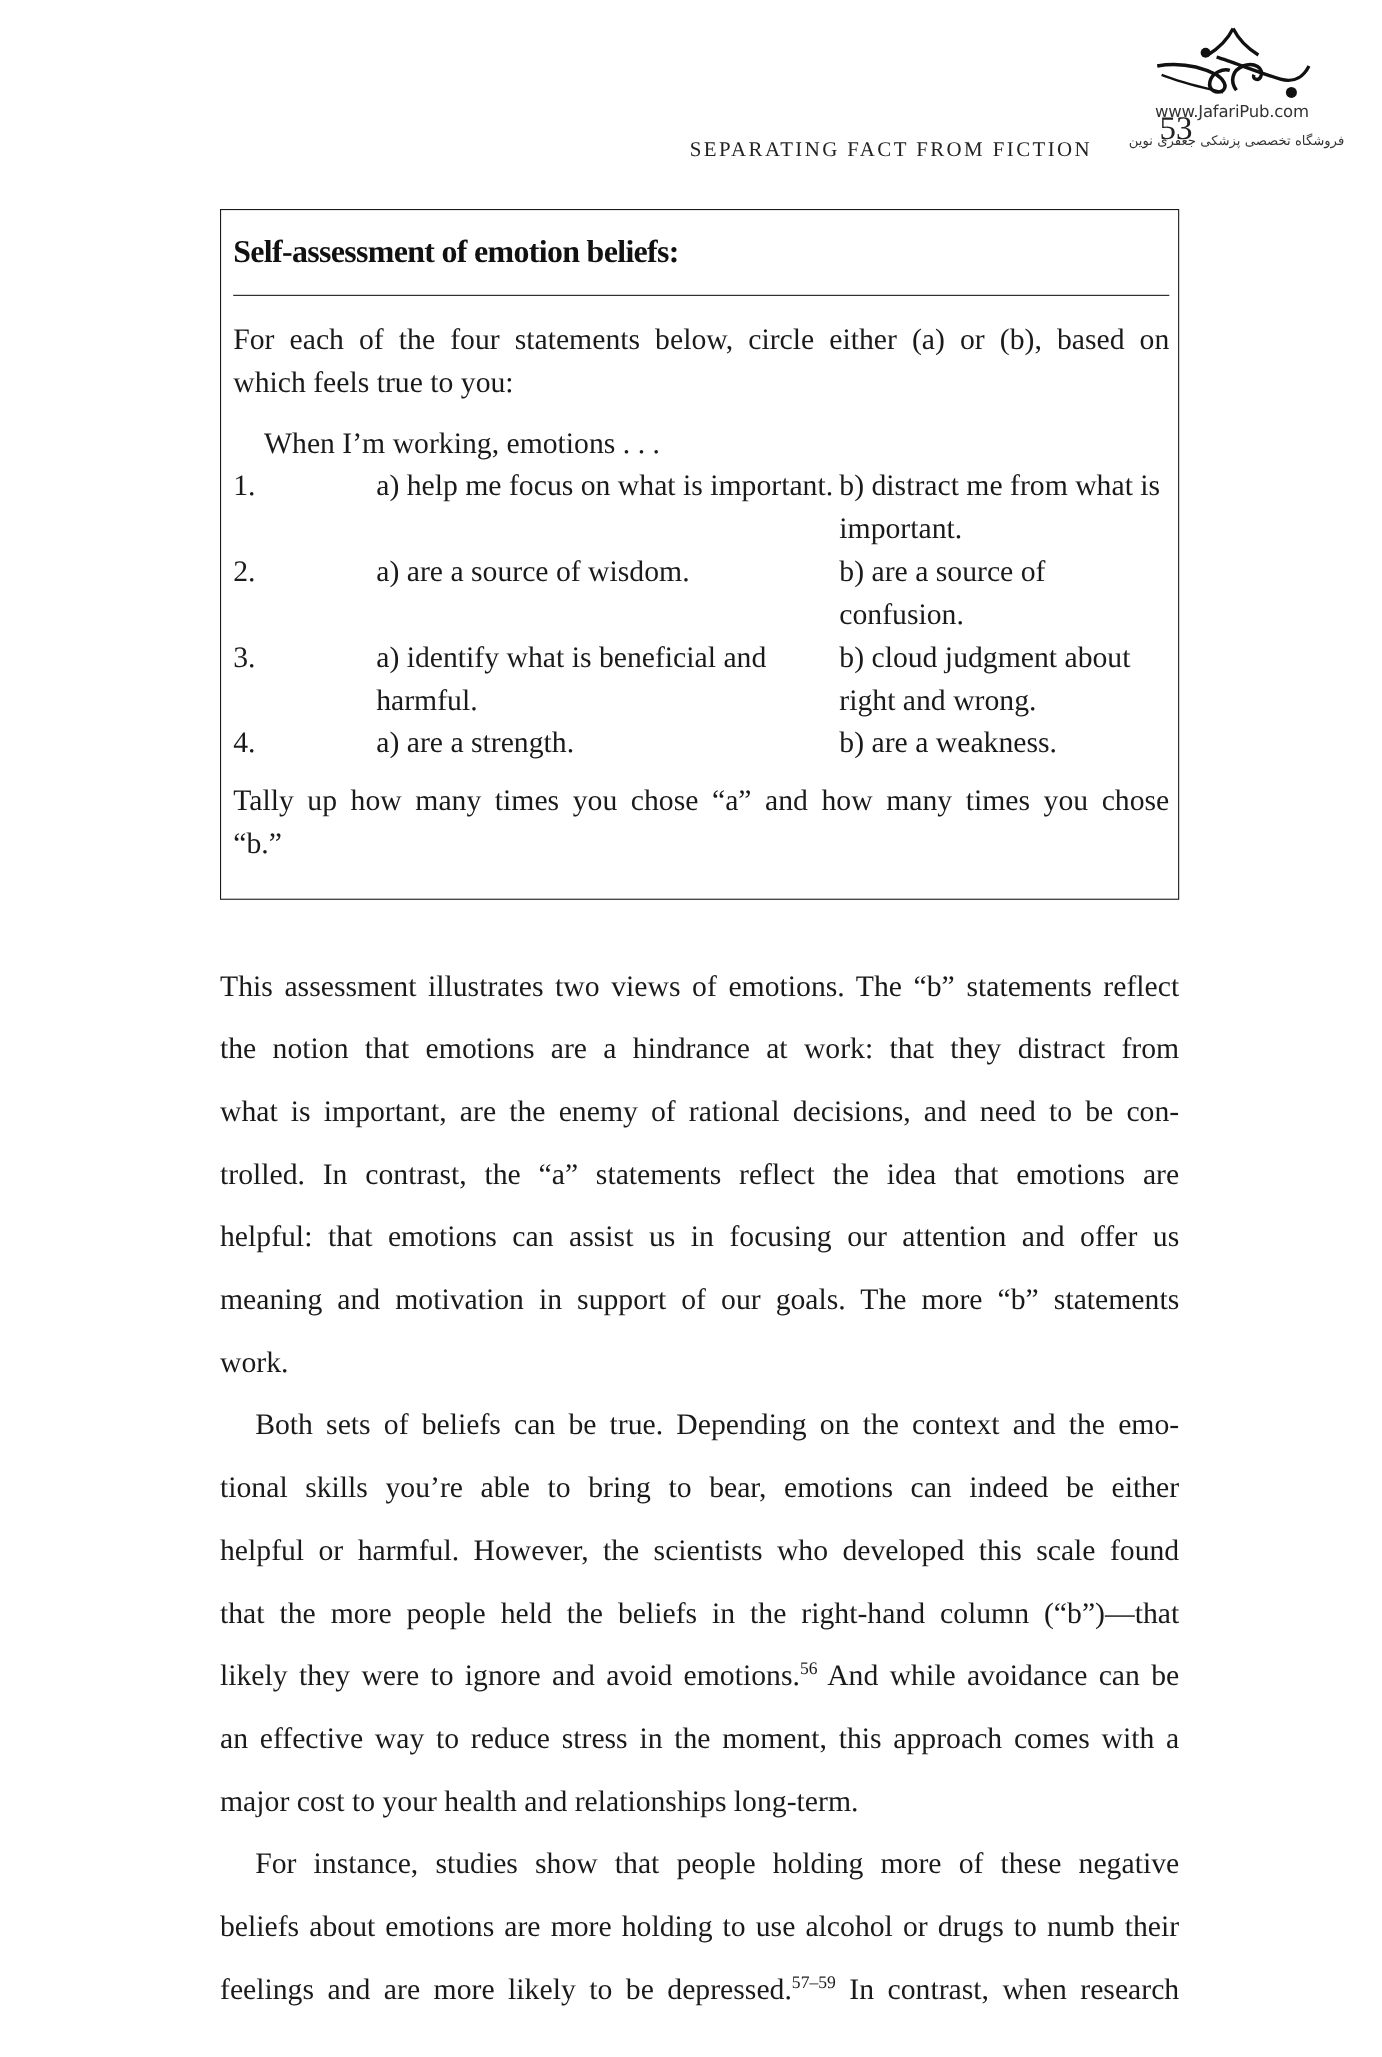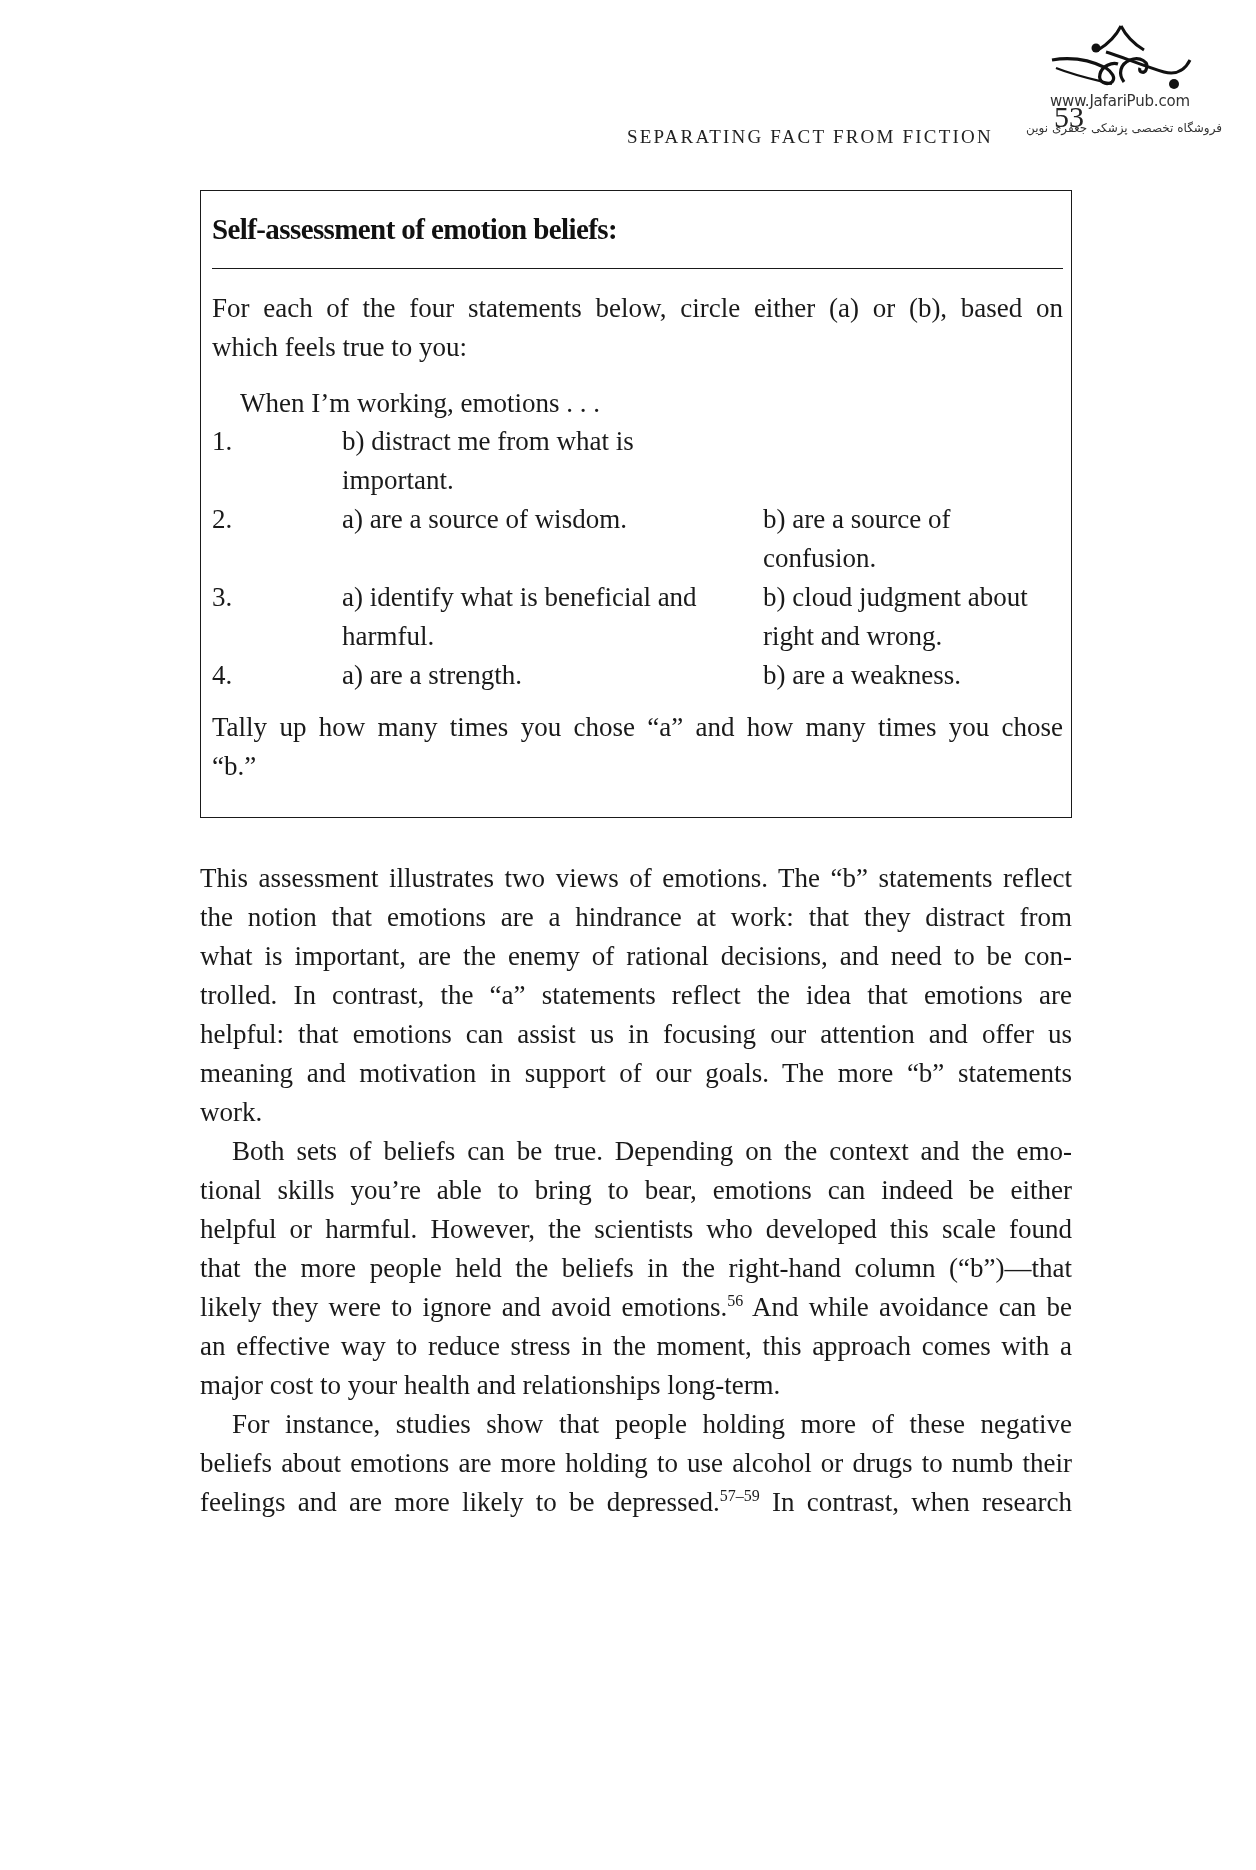--- a/index.html
+++ b/index.html
@@ -50,21 +50,21 @@
   .item-num { width: 130px; flex: none; }
   .item-a { width: 421px; flex: none; white-space: normal; }
   .item-b { width: 300px; flex: none; white-space: normal; }
 
   .tally { left: 212px; top: 708px; width: 851px; white-space: normal; }
   .tally-line { display: block; text-align: justify; text-align-last: justify; }
   .tally-line.last { text-align-last: left; }
 
   
   .body { left: 200px; top: 859px; width: 872px; white-space: normal; }
-  .line { display: block; text-align: justify; text-align-last: justify; white-space: nowrap; }
+  .line { display: block; text-align: justify; text-align-last: justify; white-space: nowrap; margin-top: 18px; }
   .line.last { text-align-last: left; }
   .line.indent { text-indent: 32px; }
   sup { font-size: 16px; line-height: 0; vertical-align: 10px; }
 </style>
 </head>
 <body>
 
 <svg class="abs wm-logo" viewBox="0 0 150 68">
   <path d="M75 4 C70 14 62 22 52 28 M75 4 C80 14 88 22 98 28" stroke="#111" stroke-width="3" fill="none"></path>
   <circle cx="50" cy="26" r="4.5" fill="#111"></circle>
@@ -86,20 +86,21 @@
 
 <div class="abs txt intro">
   <span class="intro-line">For each of the four statements below, circle either (a) or (b), based on</span>
   <span class="intro-line last">which feels true to you:</span>
 </div>
 <div class="abs txt lead">When I’m working, emotions . . .</div>
 
 <div class="abs txt items">
   <div class="item-row">
     <span class="item-num">1.</span>
+    <span class="item-a">a) help me focus on what is important.</span>
     <span class="item-b">b) distract me from what is important.</span>
   </div>
   <div class="item-row">
     <span class="item-num">2.</span>
     <span class="item-a">a) are a source of wisdom.</span>
     <span class="item-b">b) are a source of confusion.</span>
   </div>
   <div class="item-row">
     <span class="item-num">3.</span>
     <span class="item-a">a) identify what is beneficial and harmful.</span>

